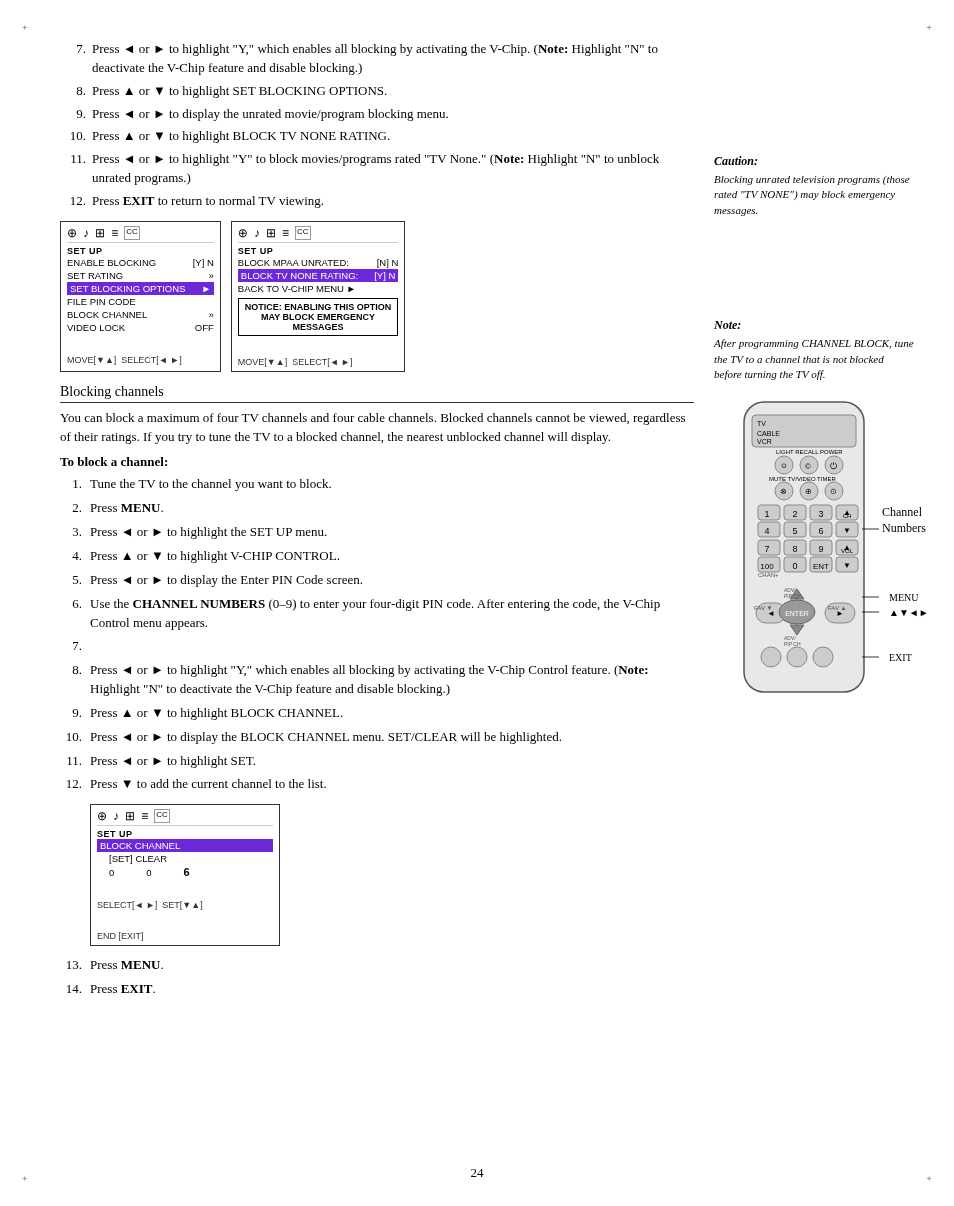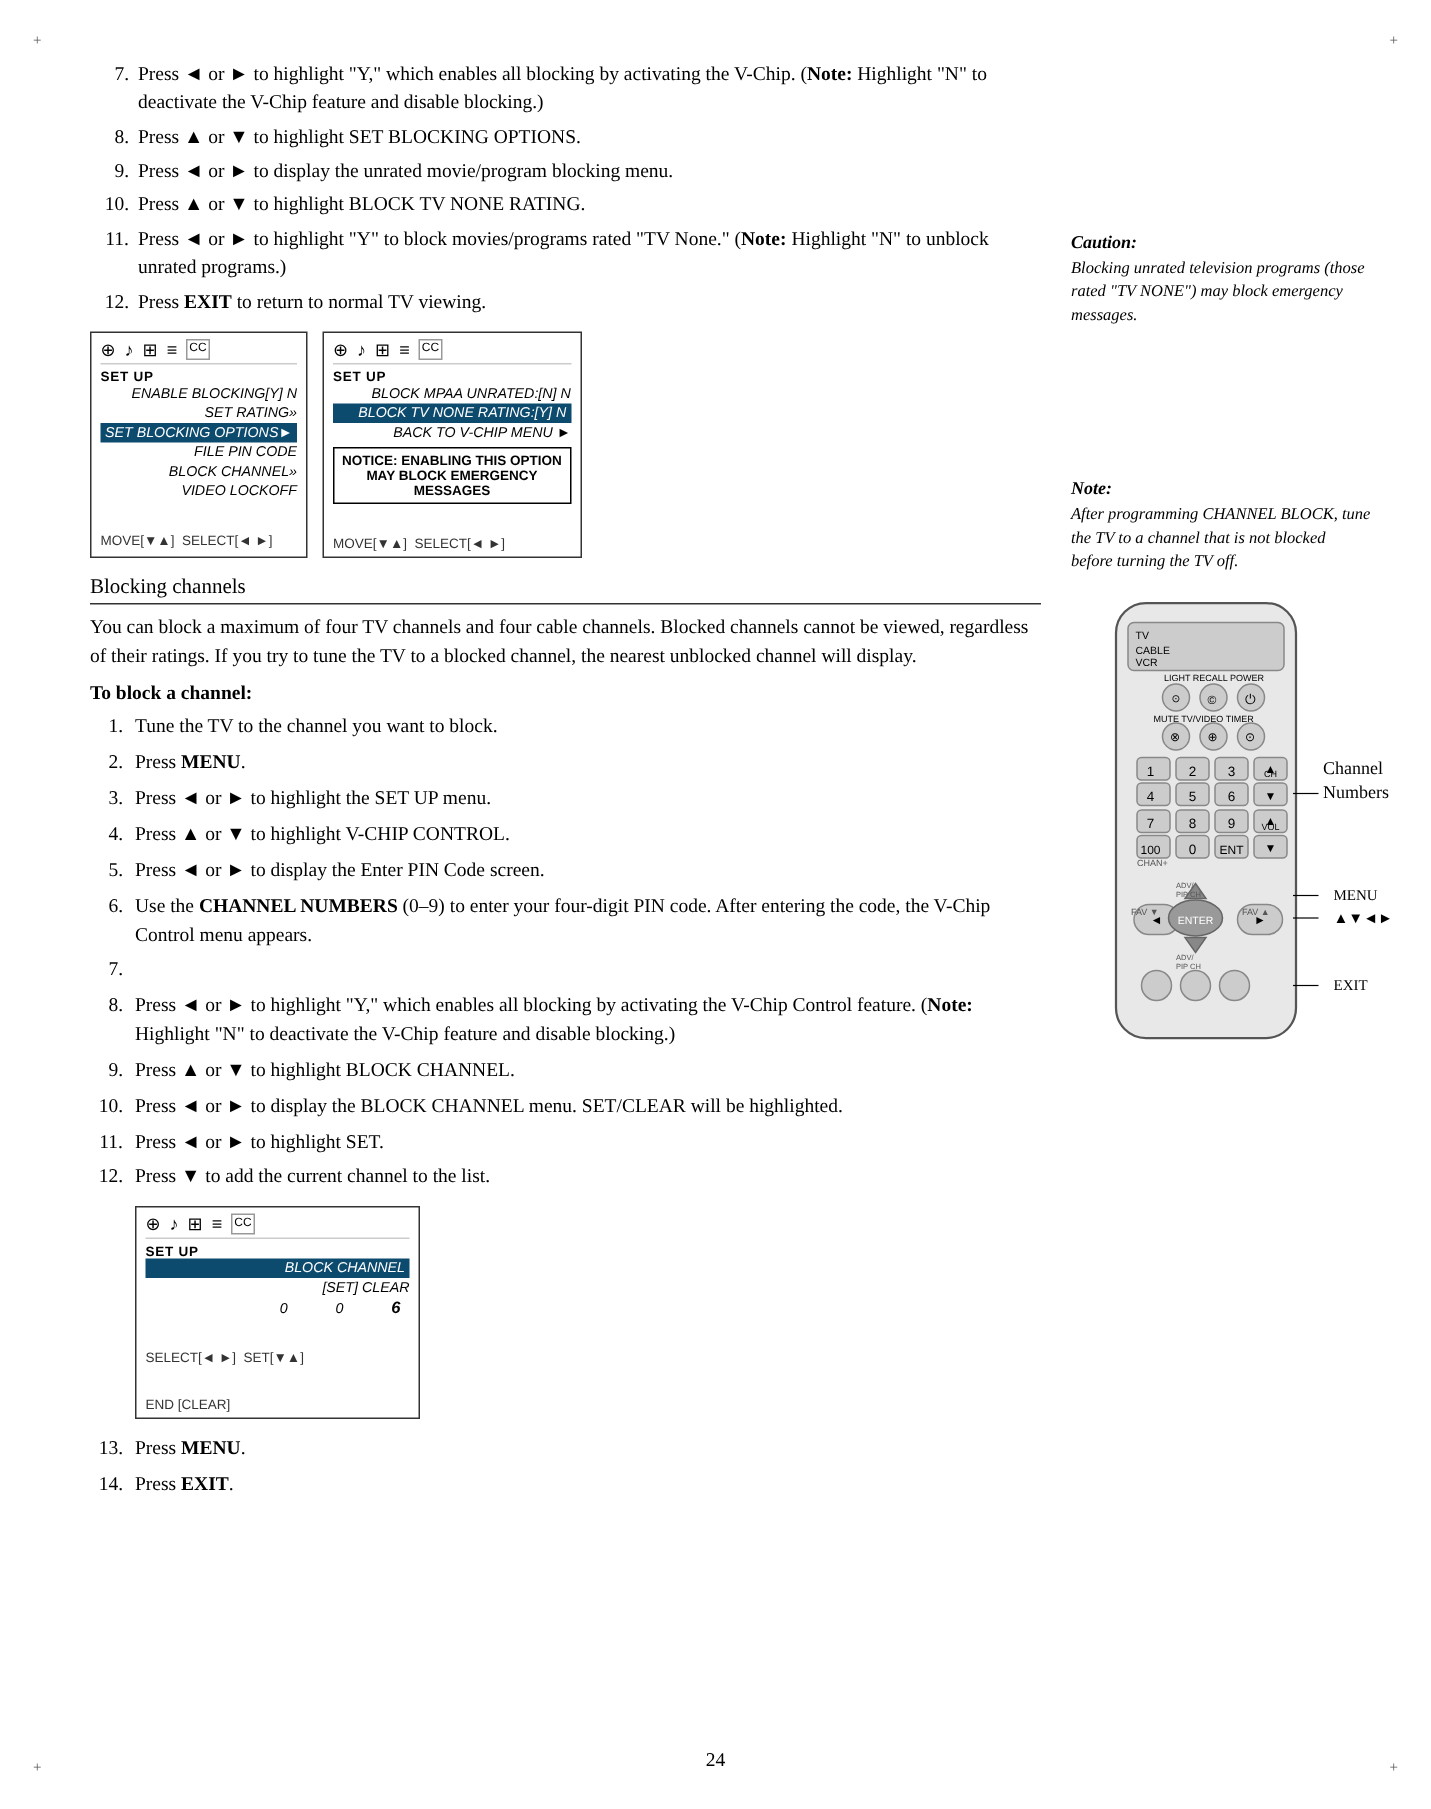--- a/index.html
+++ b/index.html
@@ -77,29 +77,29 @@
     .screen-icon {
       font-size: 12px;
     }
     .screen-title {
       font-size: 9px;
       font-weight: bold;
       letter-spacing: 0.5px;
     }
     .screen-row {
       display: flex;
-      justify-content: flex-end;
+      justify-content: space-between;
       padding: 1px 0;
       font-size: 9.5px;
-      font-style: italic;
     }
     .screen-row.highlighted {
-      background: #0c4a6e;
+      background: #6d28d9;
       color: #fff;
       padding: 1px 3px;
+      gap: 16px;
     }
     .screen-row.sub-indent {
       padding-left: 12px;
     }
     .screen-nav {
       font-size: 9px;
       margin-top: 21px;
       color: #333;
     }
     .notice-box {
@@ -365,21 +365,21 @@
           <div class="screen-row highlighted">
             <span>BLOCK CHANNEL</span>
           </div>
           <div class="screen-row sub-indent">
             <span>[SET] CLEAR</span>
           </div>
           <div class="screen-row sub-indent" style="letter-spacing:6px;">
             <span>0&nbsp;&nbsp;&nbsp;0&nbsp;&nbsp;&nbsp;<span style="font-weight:bold;font-size:11px;">6</span></span>
           </div>
           <div class="screen-nav">SELECT[◄ ►]&nbsp;&nbsp;SET[▼▲]</div>
-          <div class="screen-nav">END [CLEAR]</div>
+          <div class="screen-nav">END [EXIT]</div>
         </div>
       </div>
 
       <ol class="instructions">
         <li>
           <span class="n">13.</span>
           <span>Press <span class="bold">MENU</span>.</span>
         </li>
         <li>
           <span class="n">14.</span>

